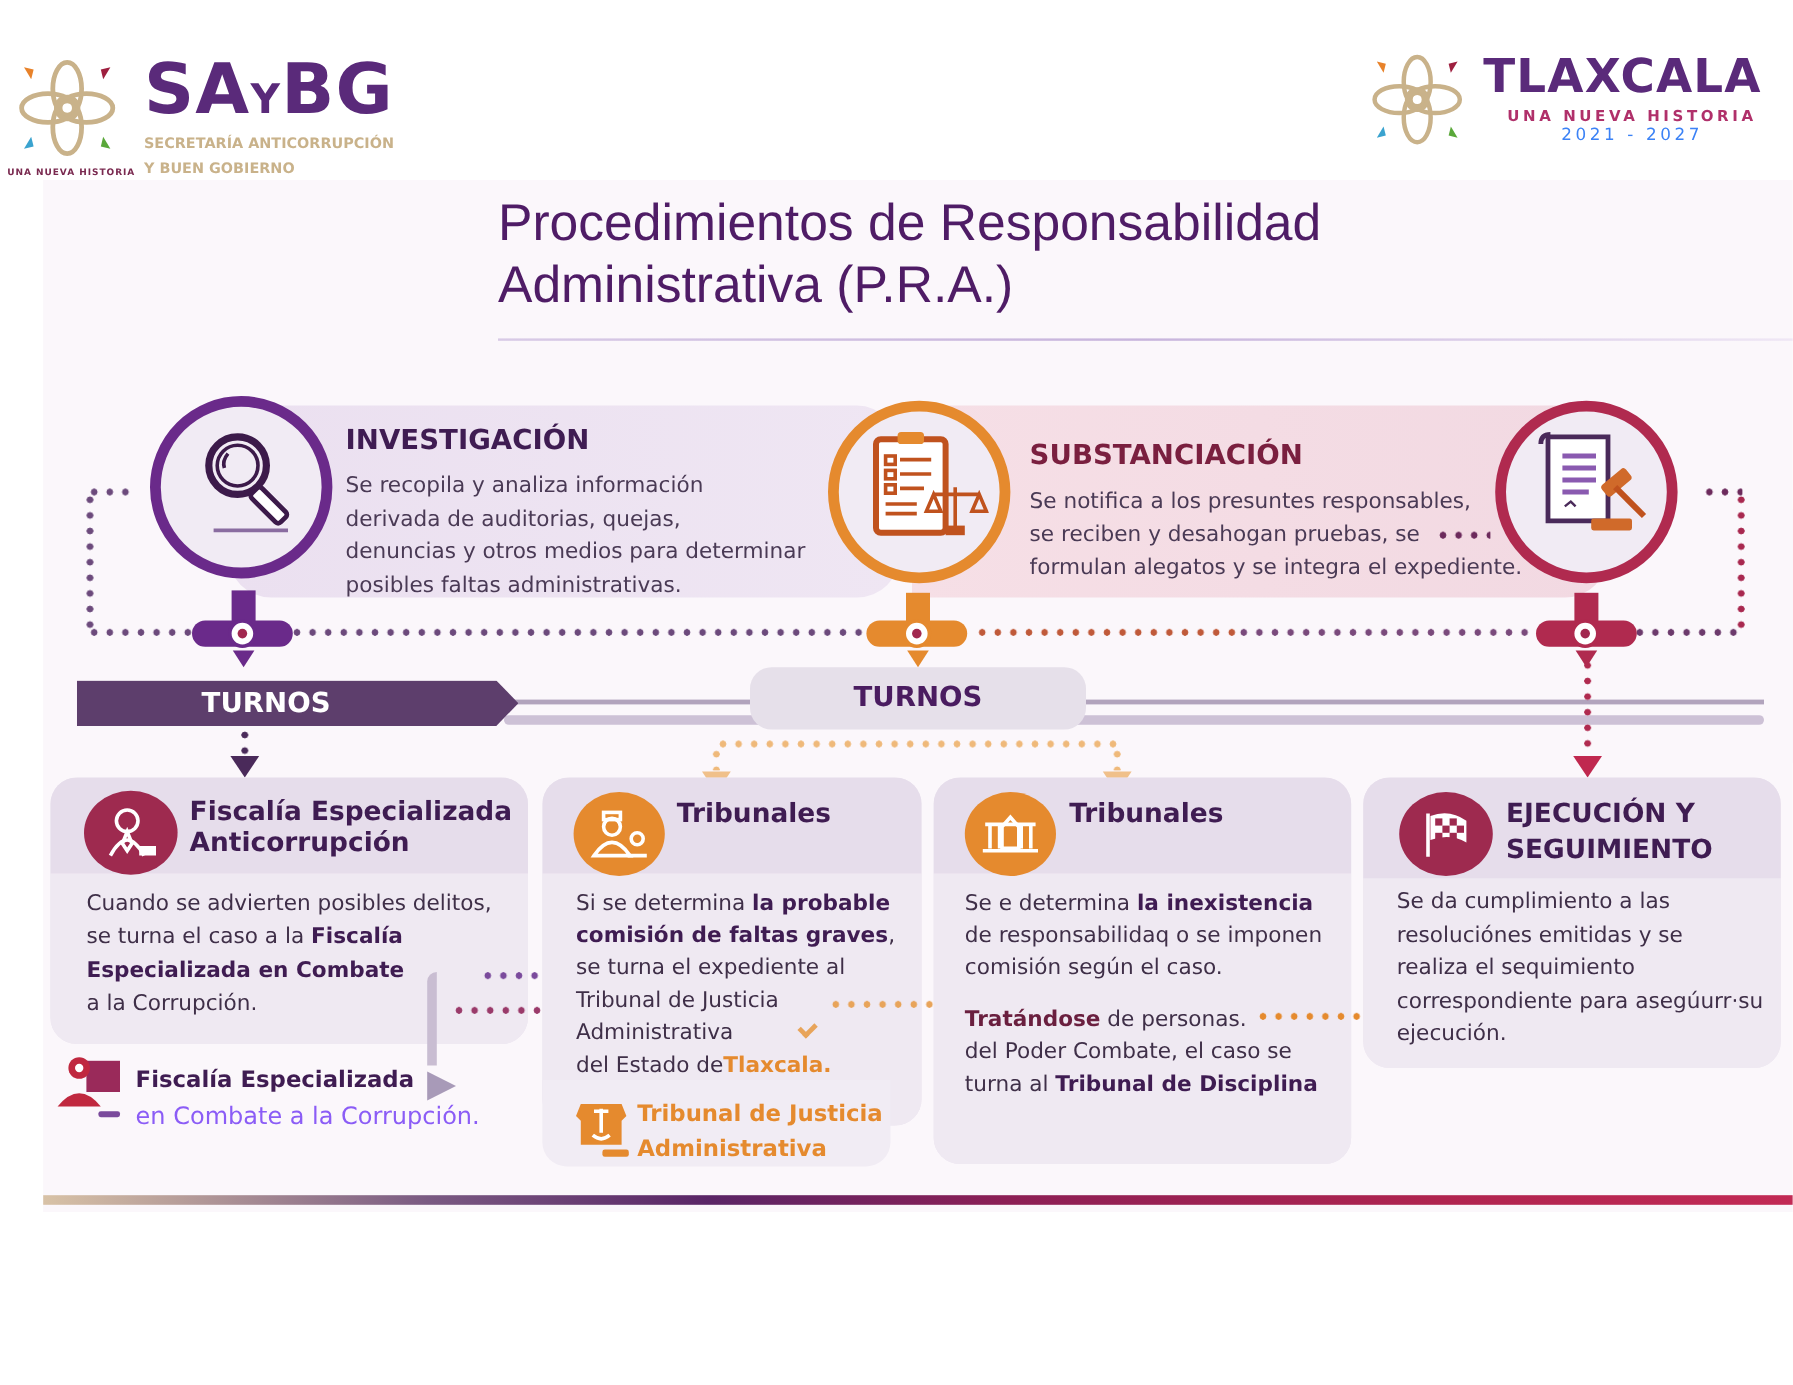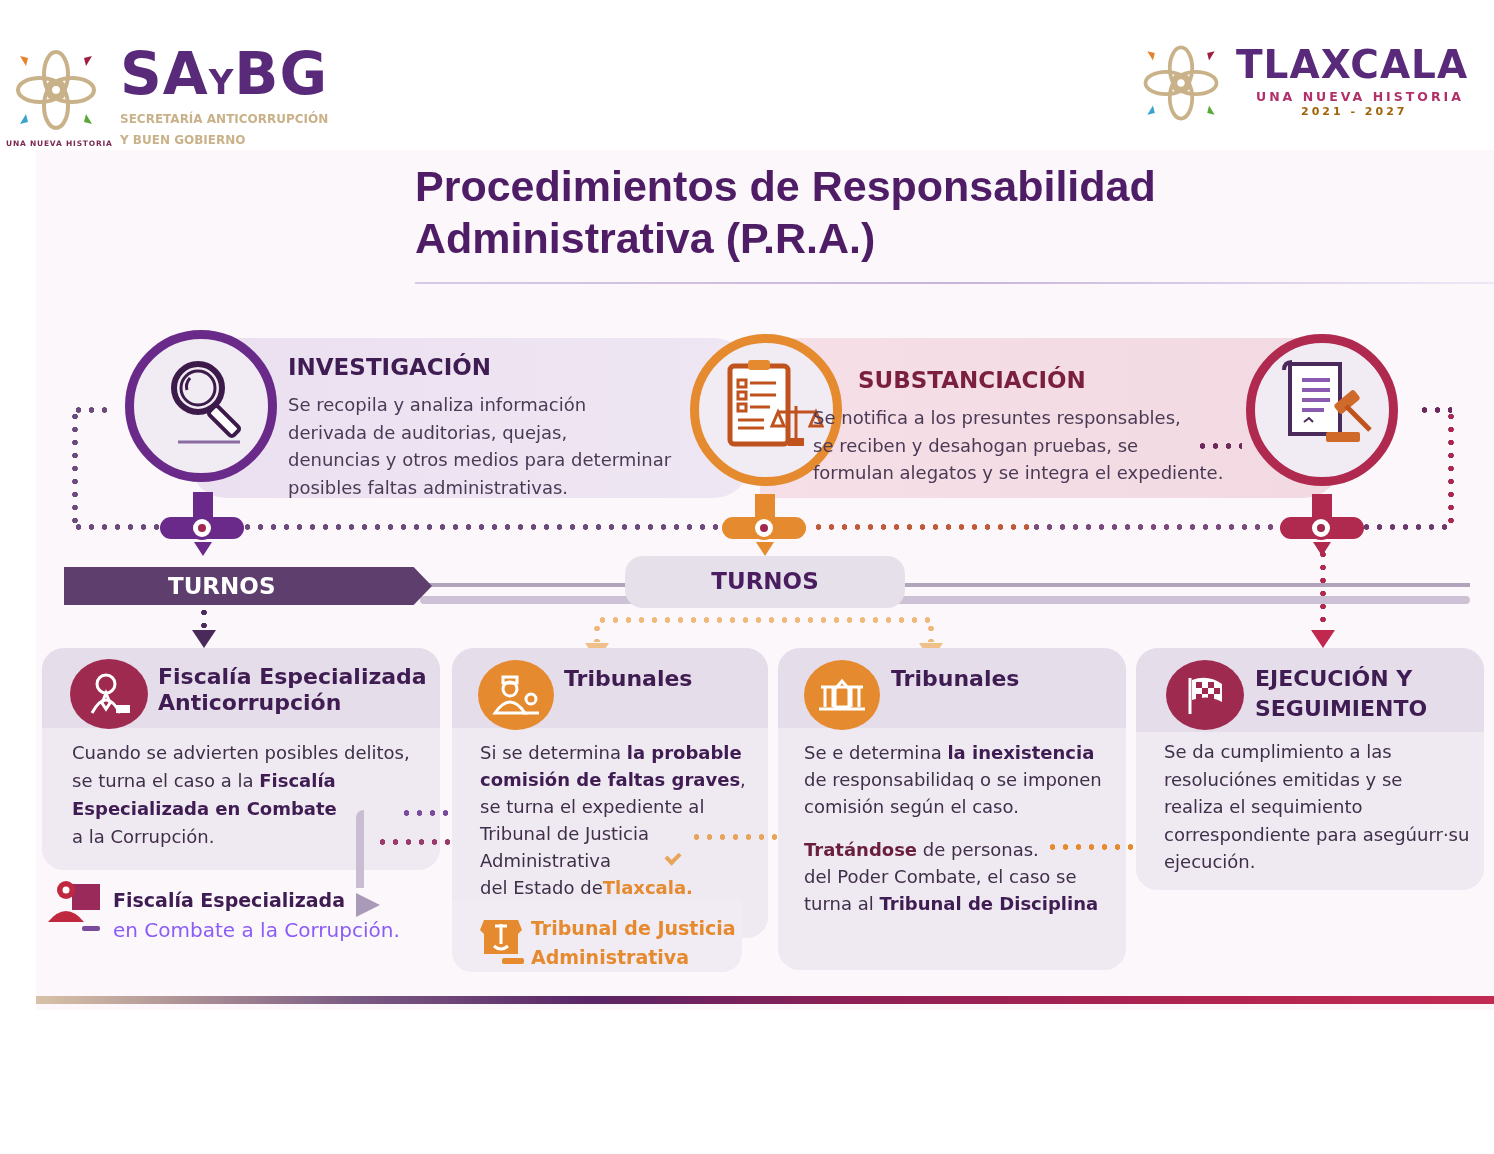--- a/index.html
+++ b/index.html
@@ -12,24 +12,24 @@
   .logo-left { position: absolute; left: 6px; top: 40px; width: 390px; height: 115px; }
   .flower { position: absolute; }
   .saybg-title { position: absolute; left: 114px; top: 0px; font-family: "DejaVu Sans", sans-serif; font-weight: bold; font-size: 58px; color: #5a2a7a; letter-spacing: 1px; }
   .saybg-title small { font-size: 34px; }
   .saybg-sub { position: absolute; left: 114px; top: 69px; font-size: 12px; font-weight: bold; color: #c9b28a; line-height: 21px; }
   .una-nueva-small { position: absolute; left: 0; top: 99px; font-size: 7.5px; font-weight: bold; color: #7a2a50; letter-spacing: 0.8px; }
 
   .logo-right { position: absolute; left: 1136px; top: 40px; width: 350px; height: 90px; }
   .tlax-title { position: absolute; left: 100px; top: 2px; font-weight: bold; font-size: 39px; color: #5a2a7a; letter-spacing: 1px; }
   .tlax-sub { position: absolute; left: 120px; top: 49px; font-size: 12.5px; font-weight: bold; color: #b0306a; letter-spacing: 3px; }
-  .tlax-years { position: absolute; left: 165px; top: 65px; font-size: 11px; font-weight: bold; color: #a16207; letter-spacing: 3px; }
-
-  
-  .page-title { position: absolute; left: 415px; top: 160px; font-family: "Liberation Sans", sans-serif; font-weight: bold; font-size: 43px; line-height: 52px; color: #4f1c66; }
+  .tlax-years { position: absolute; left: 165px; top: 65px; font-size: 14px; font-weight: normal; color: #3b82f6; letter-spacing: 3px; }
+
+  
+  .page-title { position: absolute; left: 415px; top: 160px; font-family: "Liberation Sans", sans-serif; font-weight: normal; font-size: 43px; line-height: 52px; color: #4f1c66; }
   .title-rule { position: absolute; left: 415px; top: 282px; width: 1079px; height: 2px; background: linear-gradient(90deg, #d8cae6, #c7b4dc, #efe7f5); }
 
   
   .band { position: absolute; top: 338px; height: 160px; border-radius: 36px; }
   .band-left { left: 190px; width: 560px; background: linear-gradient(90deg, #ebe0f0, #efe6f3); }
   .band-right { left: 760px; width: 580px; background: linear-gradient(90deg, #f6dfe6, #f2d9e2); border-radius: 0 36px 36px 0; }
 
   .pin { position: absolute; width: 152px; height: 152px; border-radius: 50%; background: #f1ebf4; border: 9px solid; }
   .pin-stem { position: absolute; width: 20px; height: 30px; }
   .pin-bar { position: absolute; width: 84px; height: 22px; border-radius: 11px; }
@@ -189,21 +189,21 @@
 <div class="pin-tip" style="left:1313px;top:542px;border-top-color:#b02a4f"></div>
 
 <div class="stage-title" style="left:288px;top:354px;color:#3f1c52">INVESTIGACIÓN</div>
 <div class="stage-text" style="left:288px;top:391px">
   <div>Se recopila y analiza información</div>
   <div>derivada de auditorias, quejas,</div>
   <div>denuncias y otros medios para determinar</div>
   <div>posibles faltas administrativas.</div>
 </div>
 <div class="stage-title" style="left:858px;top:367px;color:#7a1f3f">SUBSTANCIACIÓN</div>
-<div class="stage-text" style="left:813px;top:404px">
+<div class="stage-text" style="left:858px;top:404px">
   <div>Se notifica a los presuntes responsables,</div>
   <div>se reciben y desahogan pruebas, se</div>
   <div>formulan alegatos y se integra el expediente.</div>
 </div>
 
 <div class="turnos-rail">
   <div class="rail-line1"></div>
     <div class="rail-line2"></div>
 </div>
 <div class="turnos-dark">TURNOS</div>

